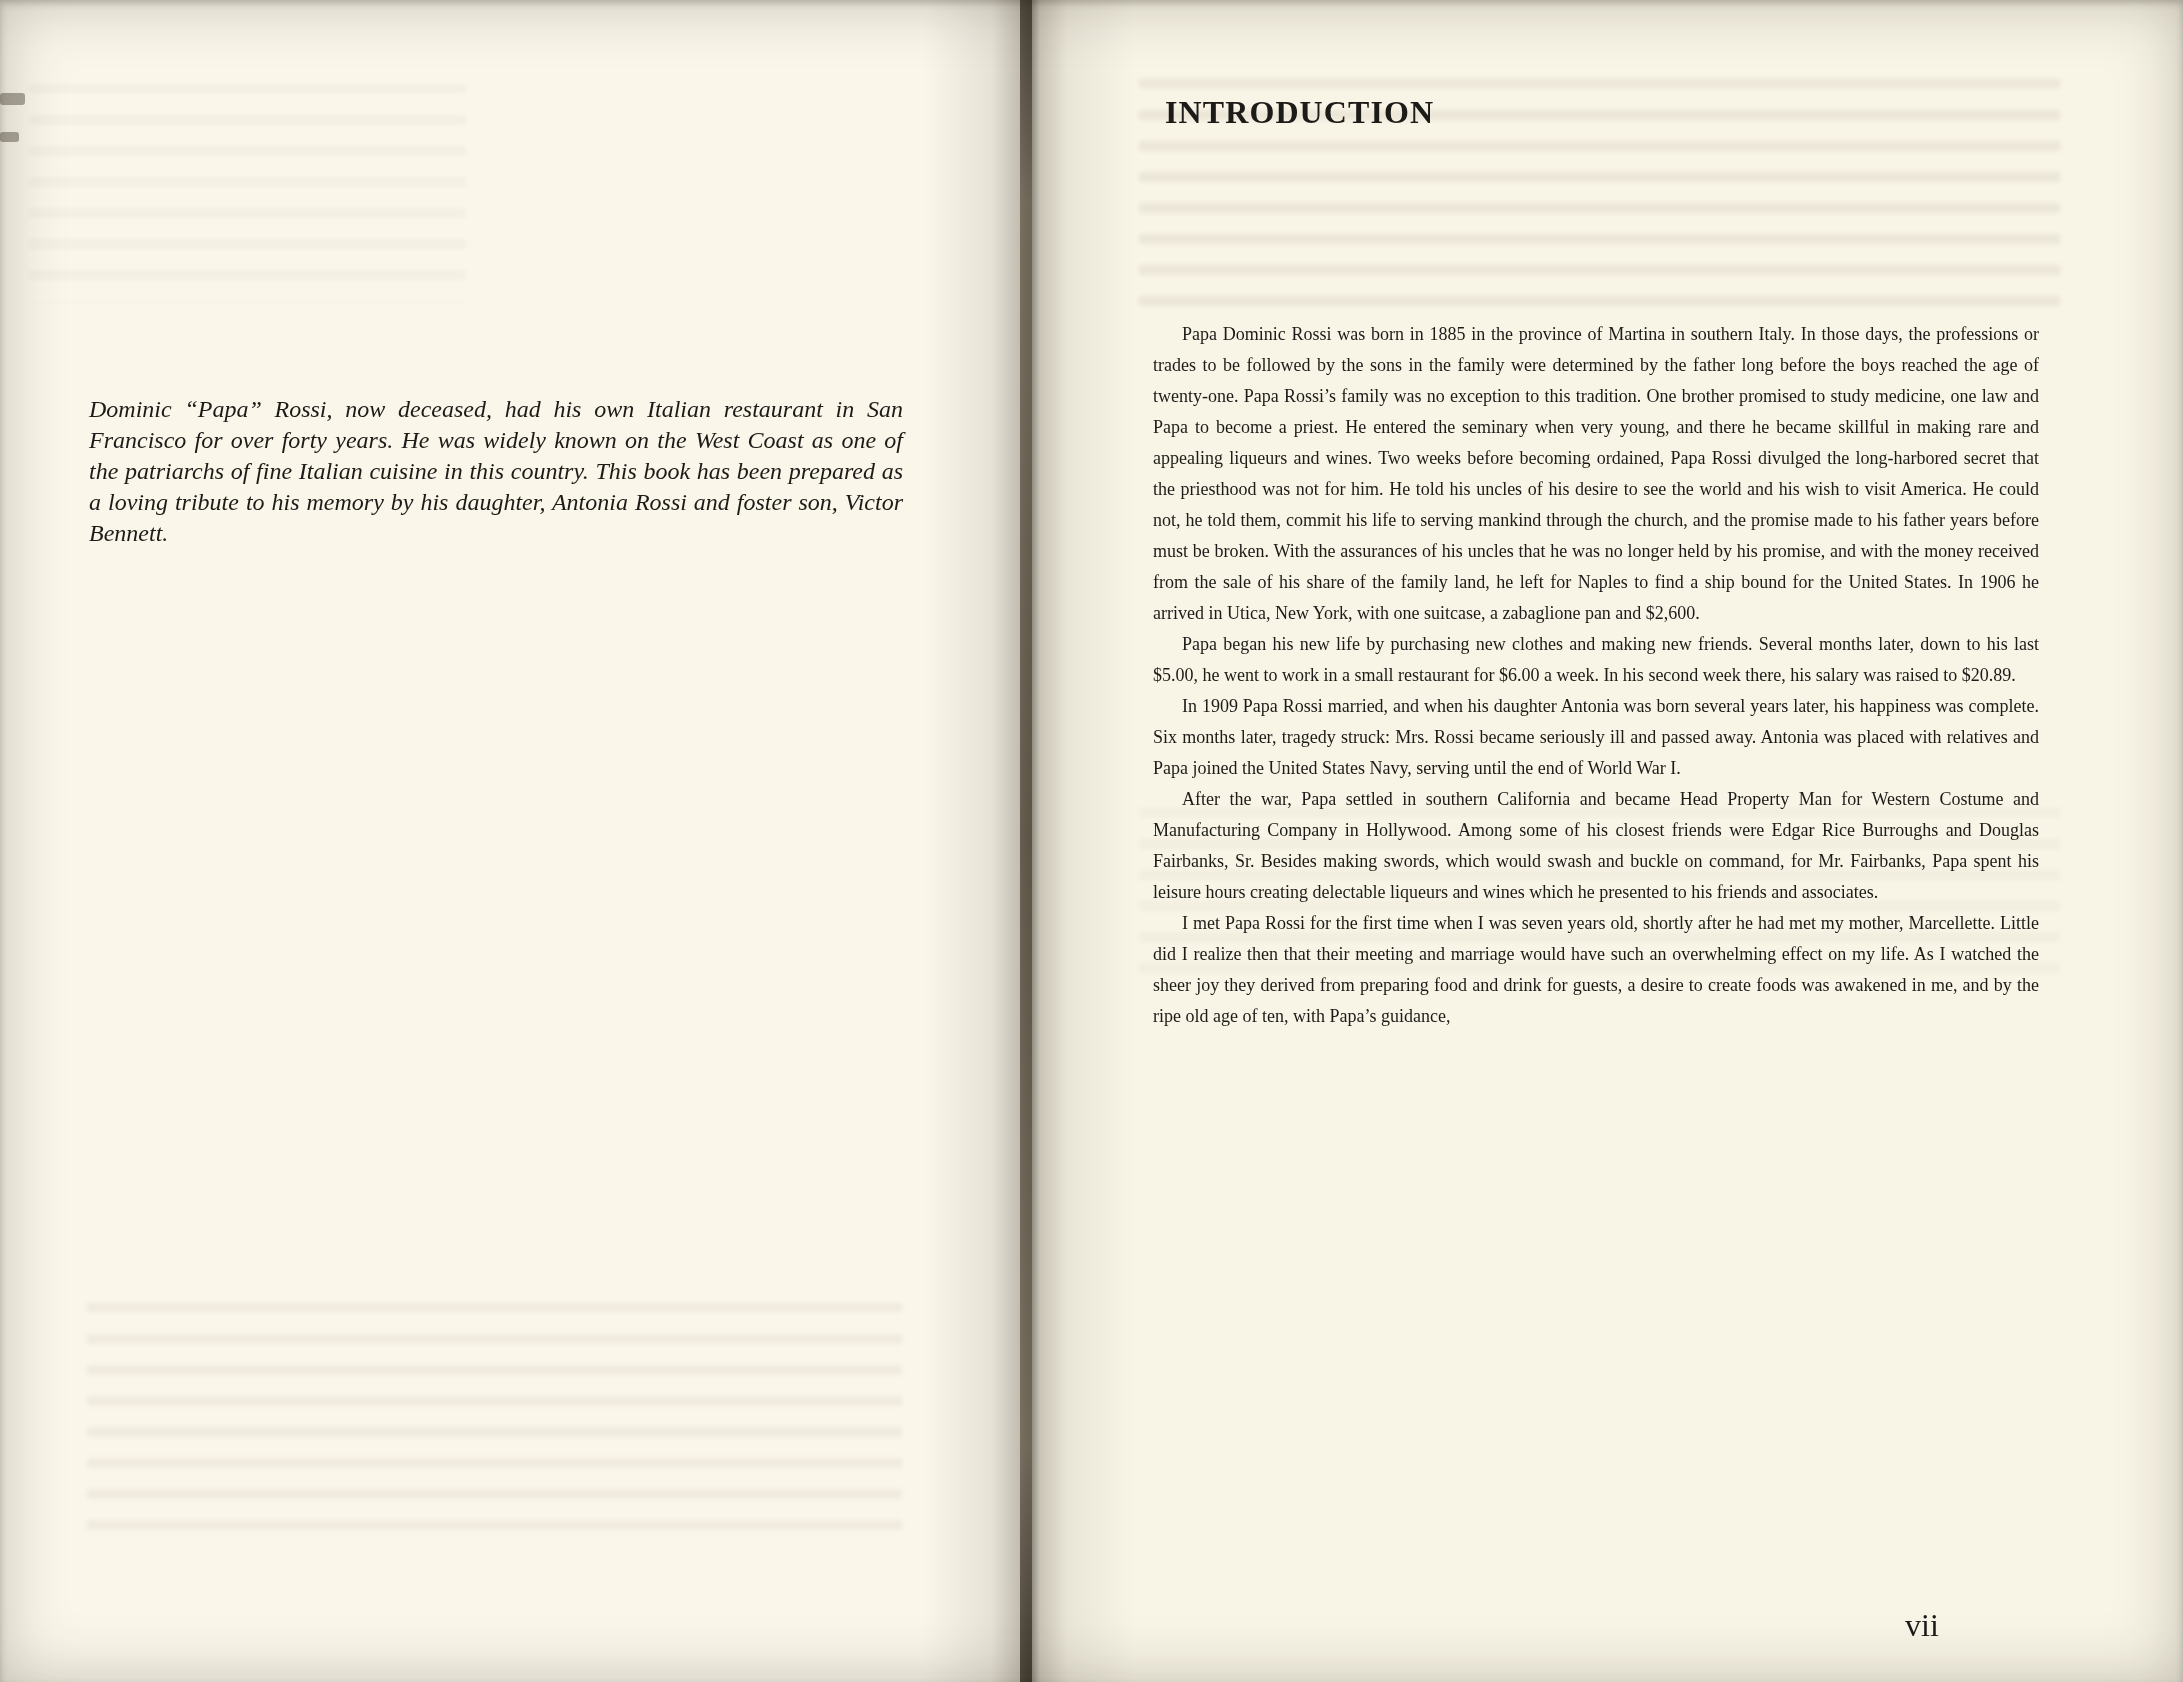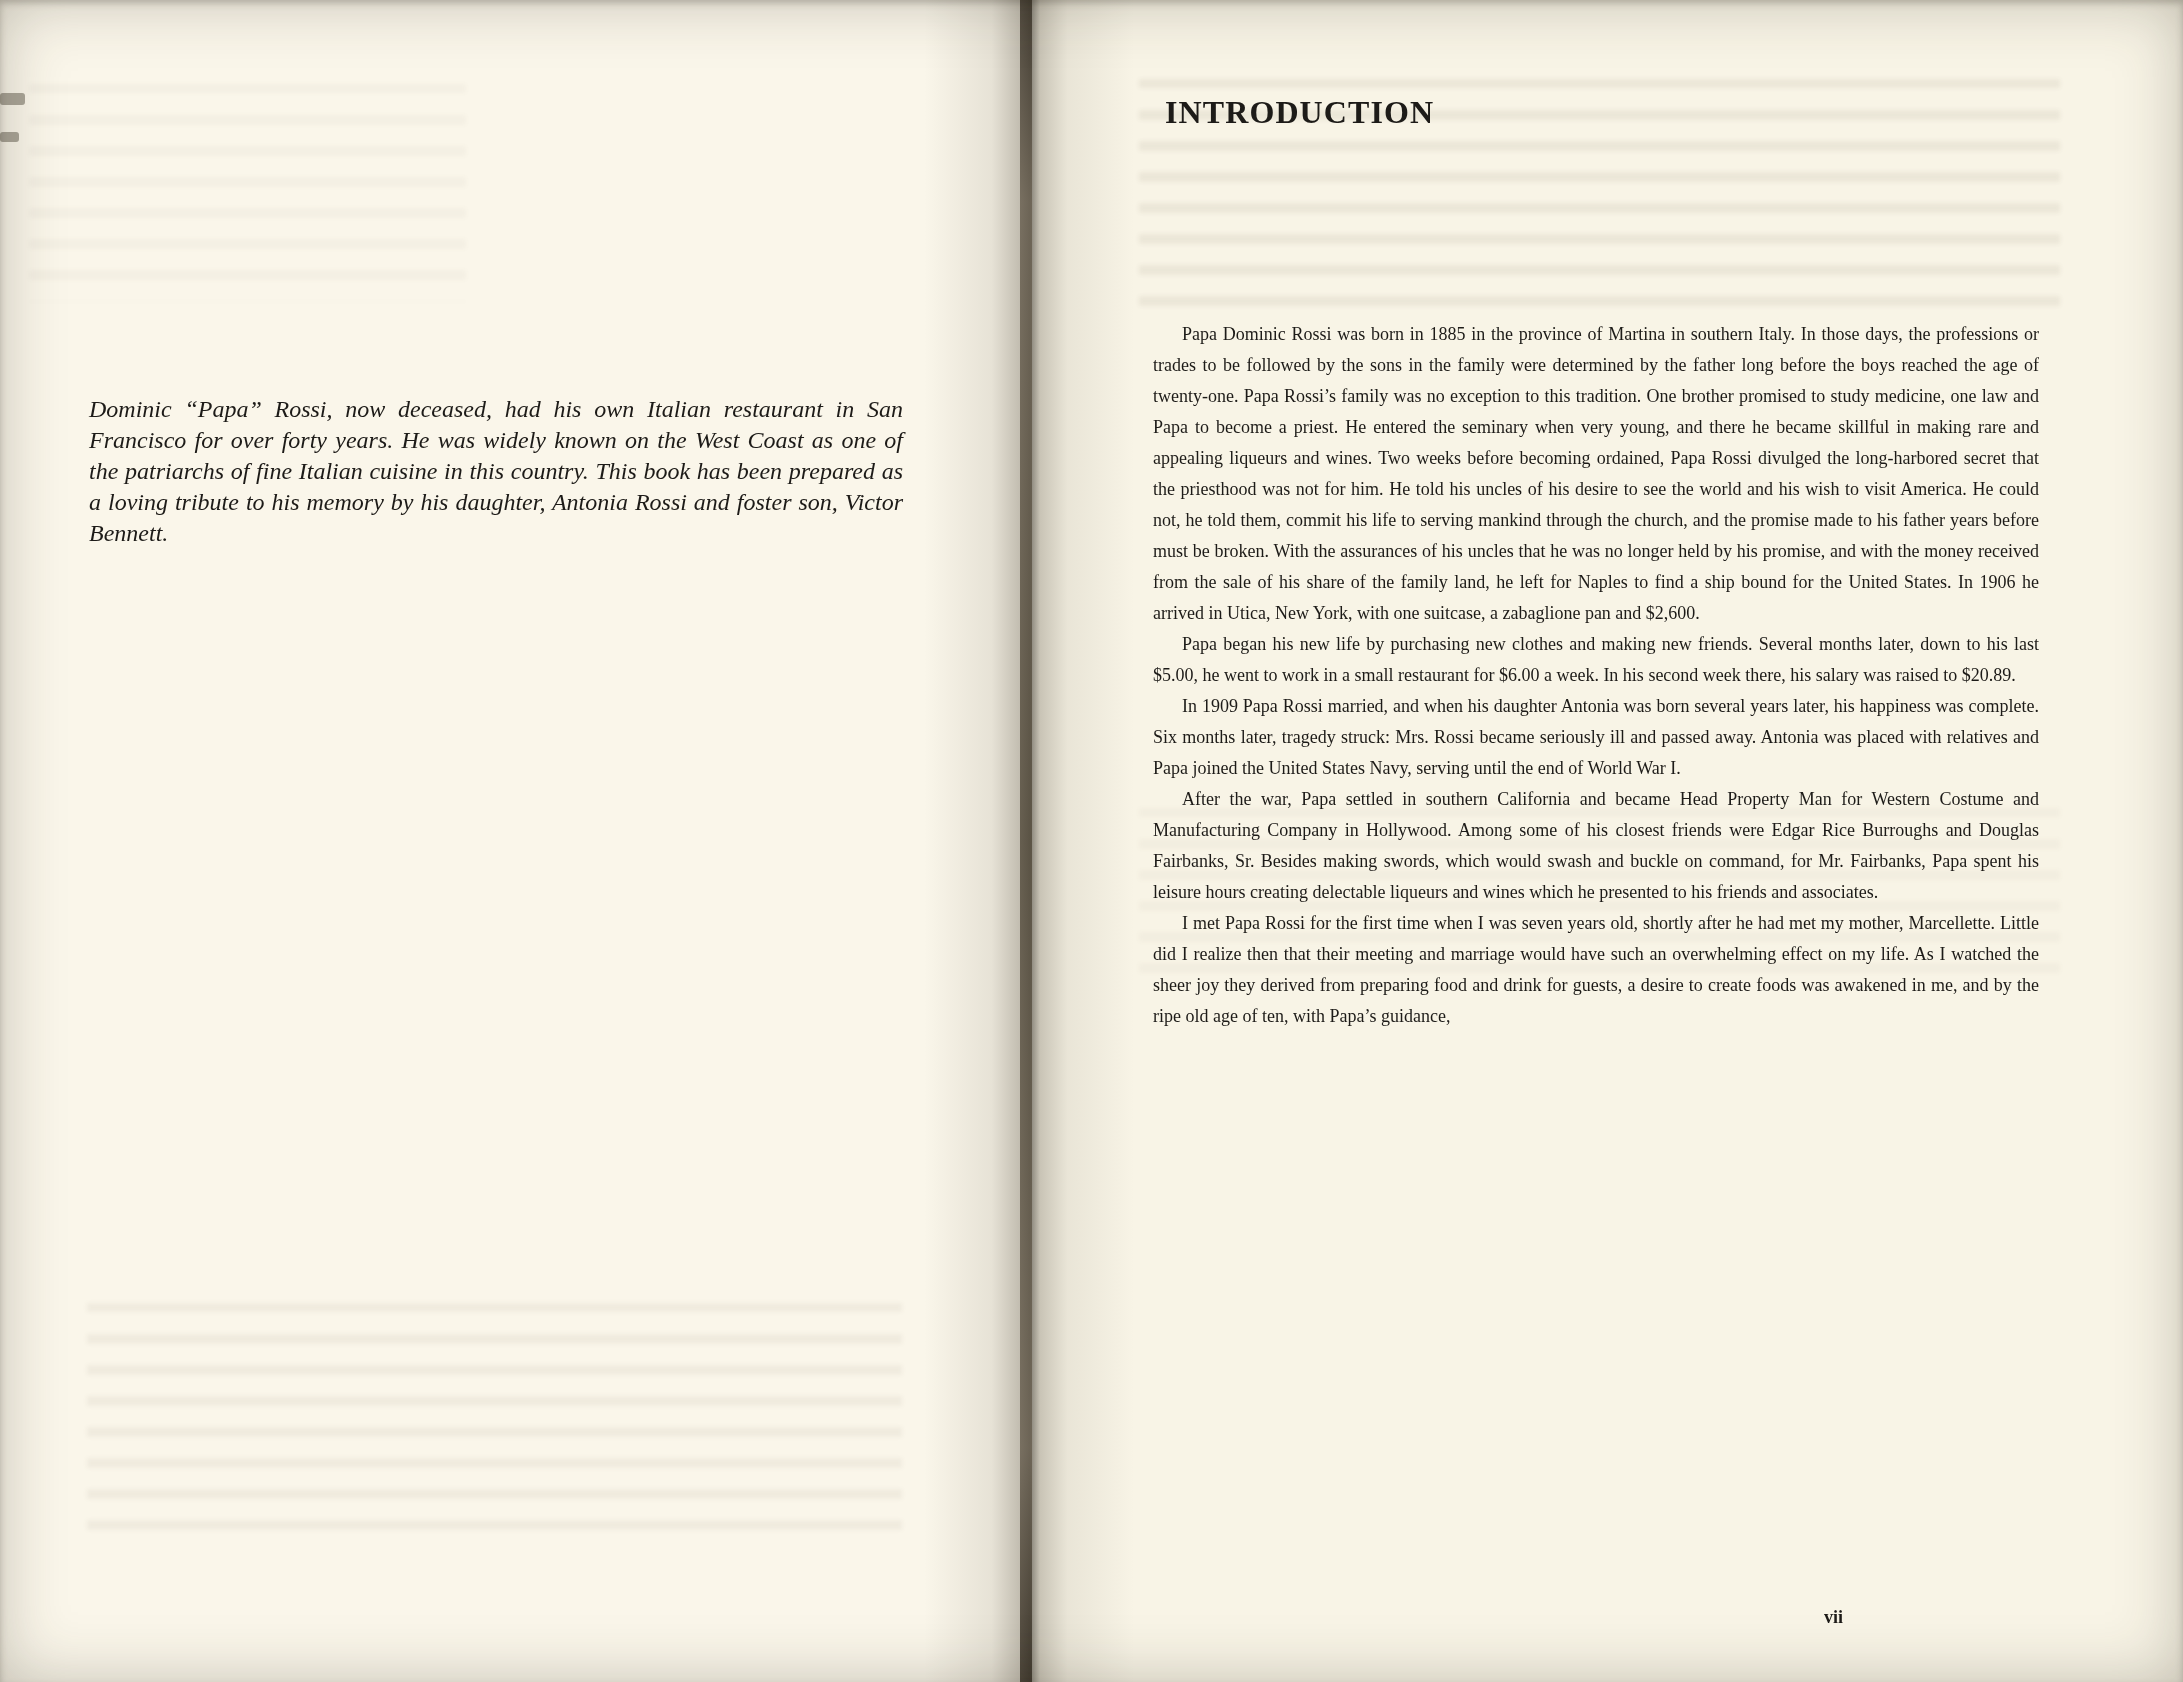--- a/index.html
+++ b/index.html
@@ -75,22 +75,22 @@
   .intro-heading{
     position:absolute;left:1153px;top:82px;margin:12px;
     font-size:32px;font-weight:bold;letter-spacing:1.1px;
   }
   .body-text{
     position:absolute;left:1153px;top:319px;width:886px;
     font-size:18px;line-height:31px;text-align:justify;
   }
   .body-text p{margin:0;text-indent:29px;}
   .page-number{
-    position:absolute;left:1824px;top:1607px;
-    font-size:18px;font-weight:bold;
+    position:absolute;left:1905px;top:1607px;
+    font-size:32px;font-weight:normal;
   }
 </style>
 </head>
 <body>
 
 <div class="scan">
 
   <div class="page page-left"></div>
   <div class="page page-right"></div>
 

